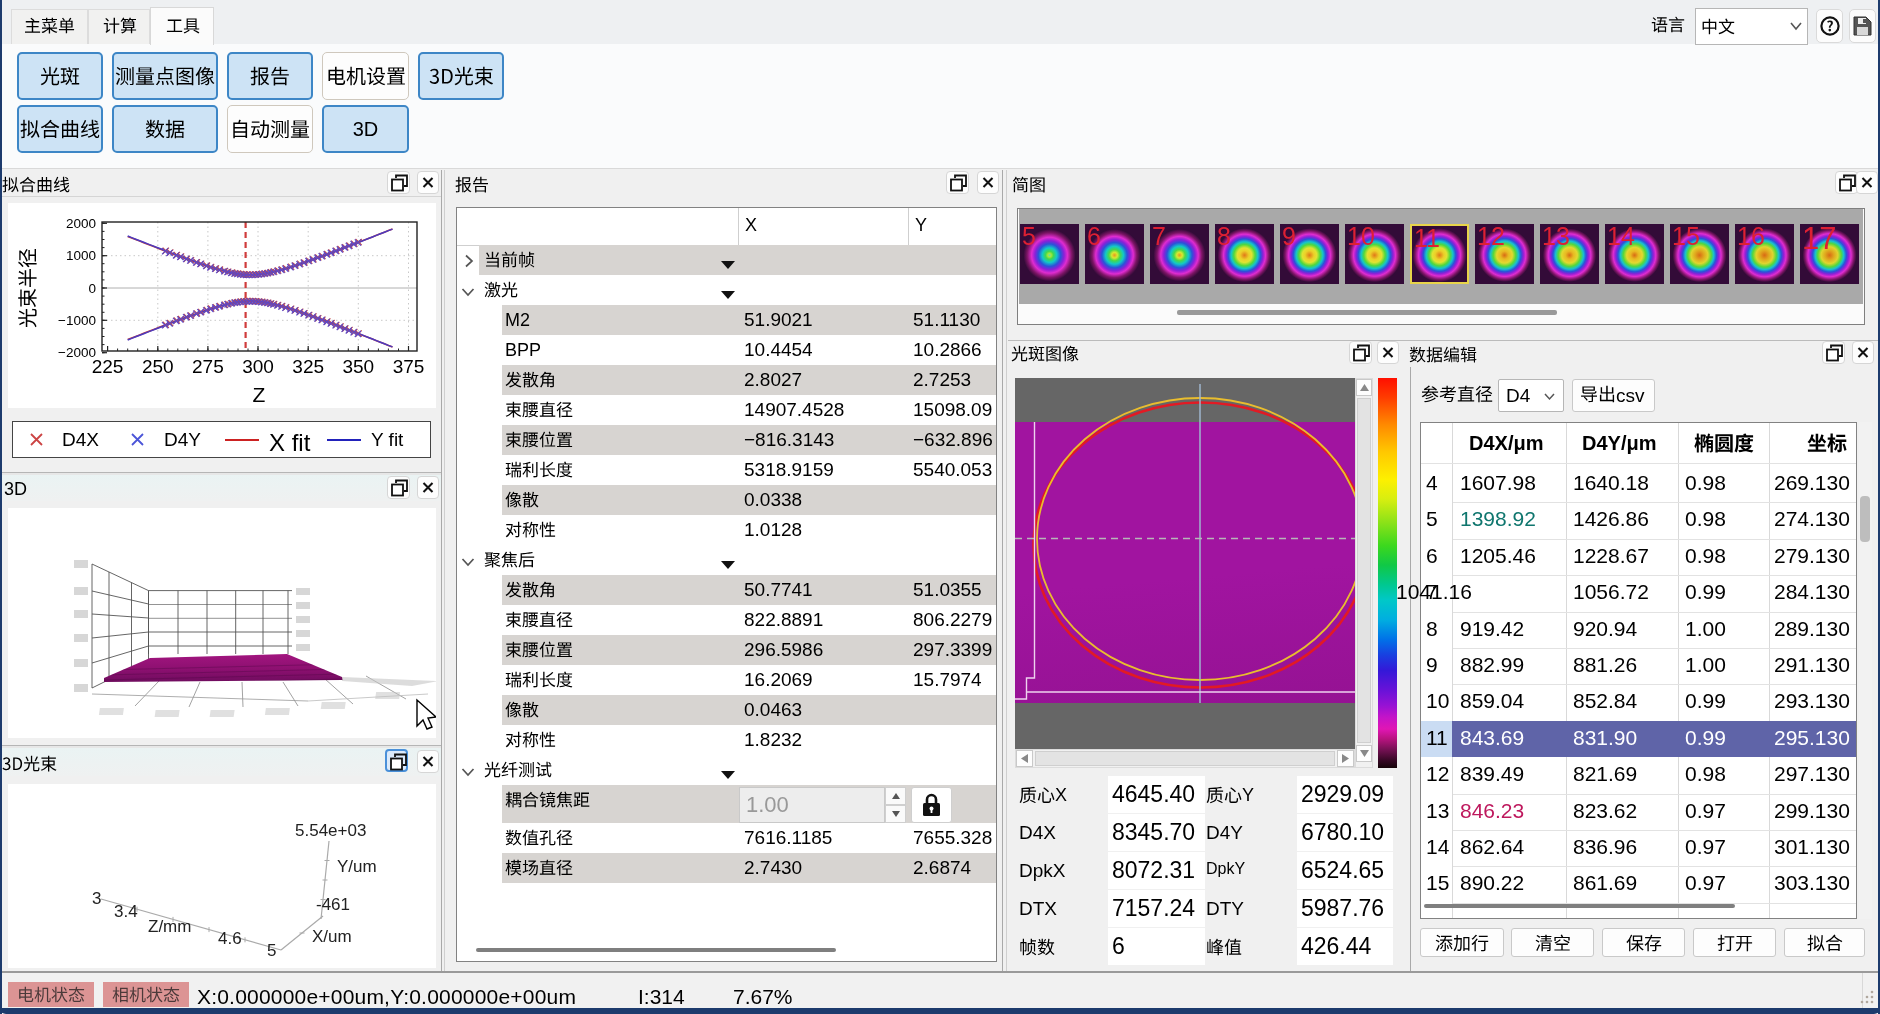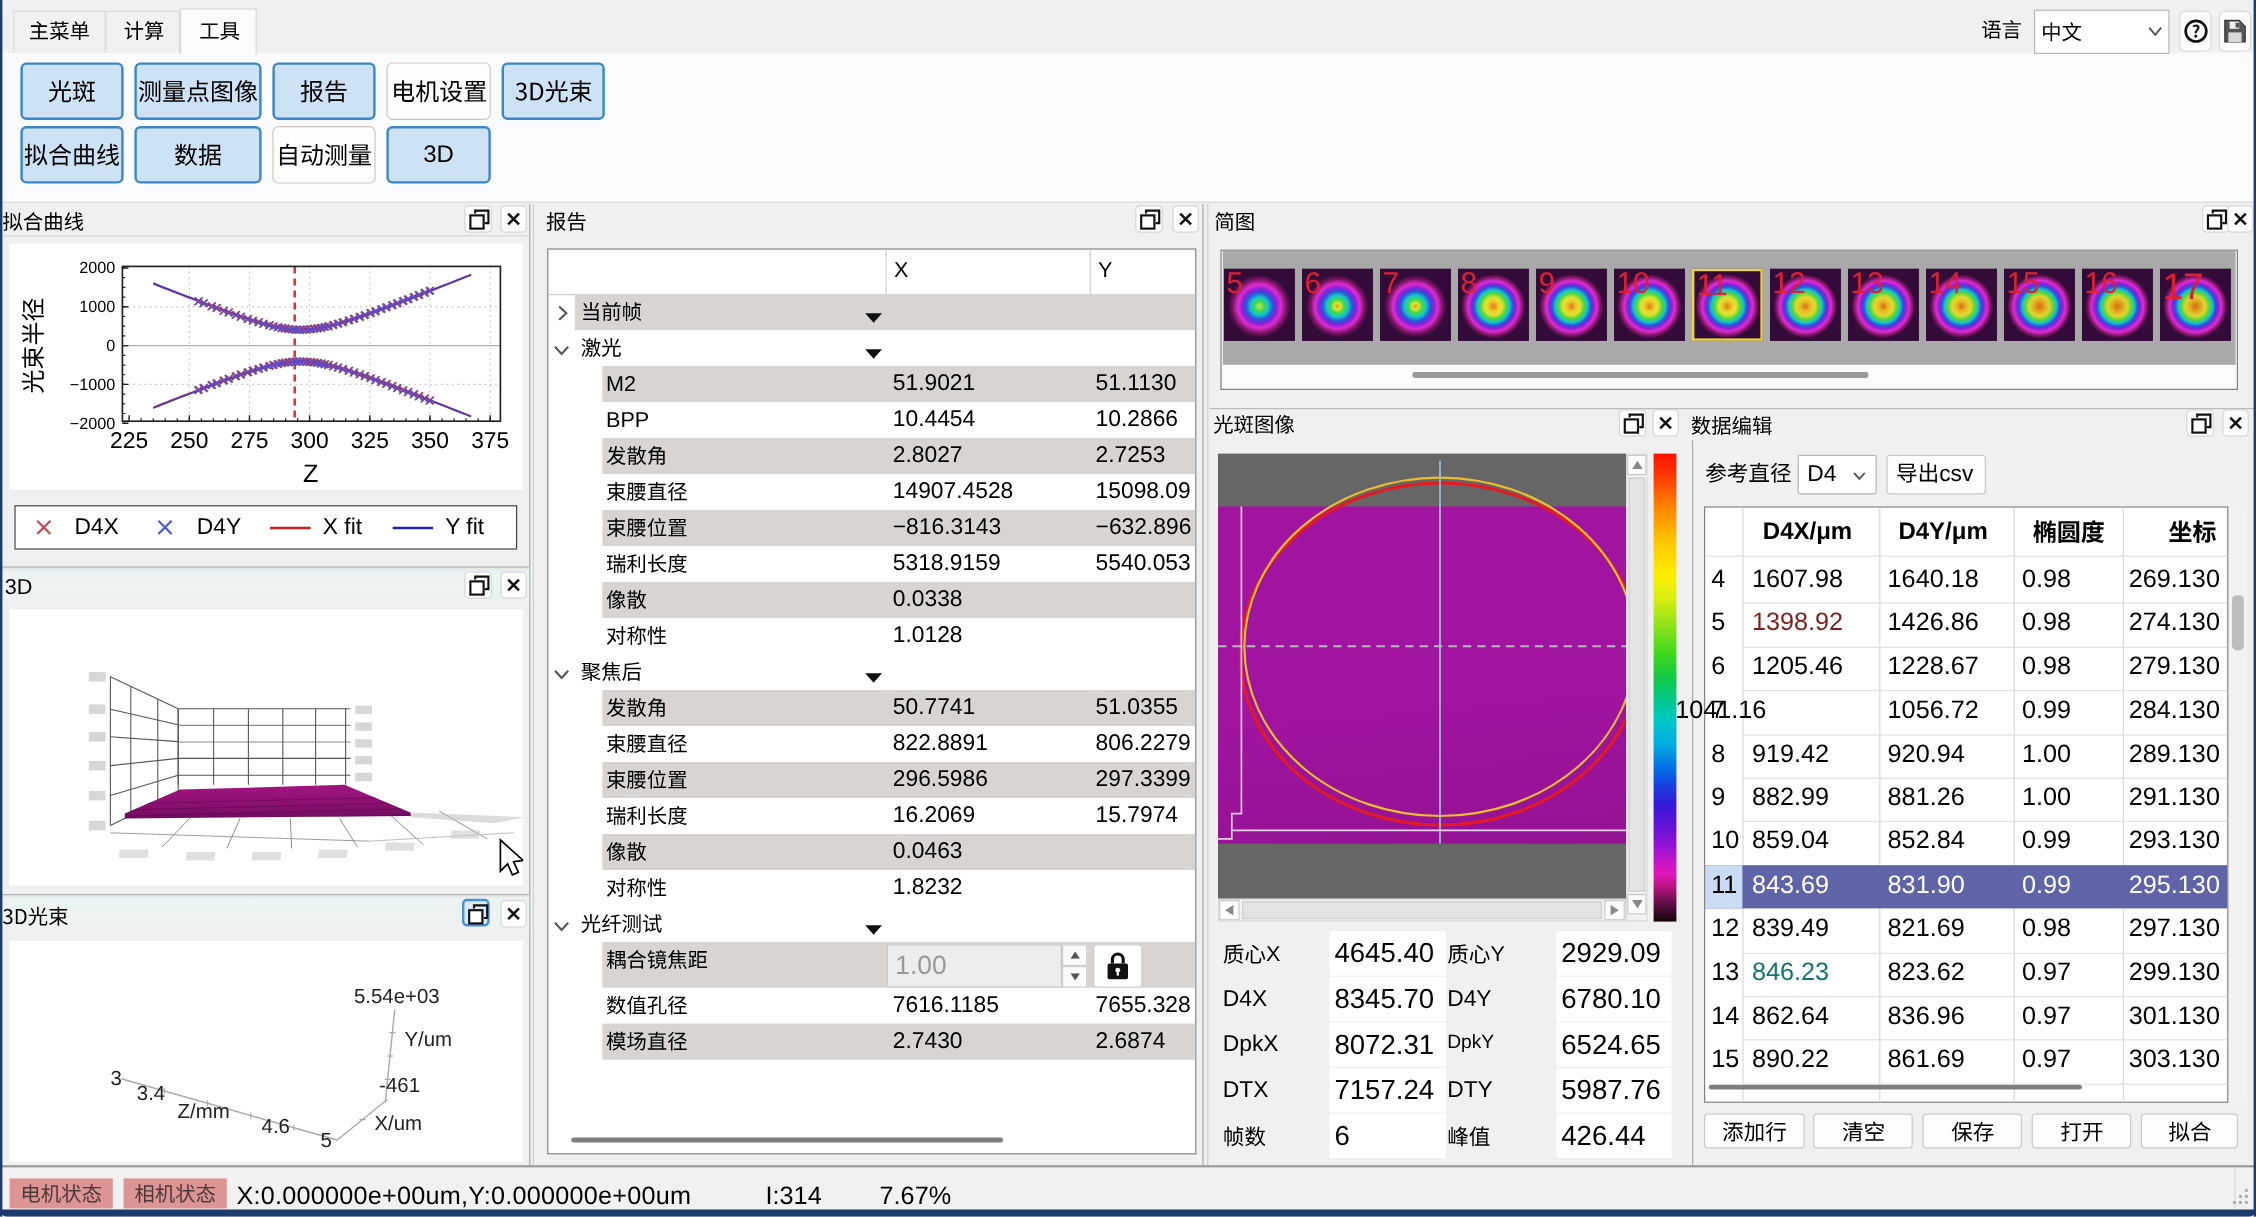--- a/index.html
+++ b/index.html
@@ -414,21 +414,21 @@
     <path d="M2 2 l11 11 m0 -11 l-11 11" stroke="#cc4444" stroke-width="1.8"></path>
   </svg>
 <div class="abs" style="left:62px;top:429px;font-size:19px">D4X</div>
 <svg class="abs" style="left:130px;top:432px" width="16" height="16">
     <path d="M2 2 l11 11 m0 -11 l-11 11" stroke="#4b55d8" stroke-width="1.8"></path>
   </svg>
 <div class="abs" style="left:164px;top:429px;font-size:19px">D4Y</div>
 <svg class="abs" style="left:225px;top:438px" width="34" height="4">
     <line x1="0" y1="2" x2="34" y2="2" stroke="#cc2222" stroke-width="2"></line>
   </svg>
-<div class="abs" style="left:269px;top:429px;font-size:19px">X fit</div>
+<div class="abs" style="left:269px;top:429px;font-size:24px">X fit</div>
 <svg class="abs" style="left:327px;top:438px" width="34" height="4">
     <line x1="0" y1="2" x2="34" y2="2" stroke="#2222bb" stroke-width="2"></line>
   </svg>
 <div class="abs" style="left:371px;top:429px;font-size:19px">Y fit</div>
 <div class="abs" style="left:0px;top:472px;width:441px;height:3px;background:#e7e7e7;border-top:1px solid #b5b5b5"></div>
 <div class="abs" style="left:0px;top:475px;width:441px;height:26px;background:linear-gradient(#eaf3f3,#eff1f1)"></div>
 <div class="abs" style="left:4px;top:479px;font-size:18px">3D</div>
 <div class="abs" style="left:387px;top:476px;width:23px;height:23px;border:1px solid #d6d6d6;background:#fdfdfd;border-radius:4px">
     <svg width="21" height="21" style="margin:1px">
       <path d="M7 5 V2.5 H18 V13 H15" fill="none" stroke="#111" stroke-width="1.8"></path>
@@ -957,21 +957,21 @@
       <path transform="translate(0,17.6)" d="M0.9 -1.2H19.2V1.1H0.9ZM2.4 -6.3H17.6V-4H2.4ZM8.7 -16.8H11.2V-0.3H8.7ZM4.3 -16.2 6.7 -15.8Q6.1 -13 5.1 -10.8Q4 -8.5 2.4 -7Q2.2 -7.2 1.9 -7.5Q1.6 -7.9 1.2 -8.2Q0.8 -8.5 0.6 -8.7Q2 -9.9 3 -11.9Q3.9 -13.8 4.3 -16.2ZM4 -11.4 5.5 -13Q6 -12.5 6.6 -11.9Q7.2 -11.3 7.8 -10.7Q8.3 -10 8.7 -9.6L7 -7.8Q6.7 -8.3 6.2 -8.9Q5.7 -9.6 5.1 -10.2Q4.5 -10.9 4 -11.4ZM14.2 -16.1 16.6 -15.7Q16.1 -13.1 15 -10.9Q14 -8.8 12.4 -7.4Q12.2 -7.6 11.9 -7.9Q11.6 -8.2 11.2 -8.5Q10.8 -8.8 10.6 -9Q12 -10.2 12.9 -12Q13.8 -13.9 14.2 -16.1ZM13.4 -11.4 15 -12.9Q15.7 -12.3 16.5 -11.6Q17.3 -10.8 18.1 -10.1Q18.8 -9.3 19.2 -8.8L17.6 -7Q17.2 -7.6 16.4 -8.4Q15.7 -9.2 14.9 -10Q14.1 -10.8 13.4 -11.4Z M29.3 -15.8H38.2V-13.5H29.3ZM28.4 -11H39.3V-8.7H28.4ZM32.3 -9.9H34.8V-1Q34.8 -0.1 34.6 0.4Q34.4 0.9 33.9 1.2Q33.3 1.5 32.6 1.6Q31.8 1.7 30.8 1.7Q30.7 1.2 30.5 0.4Q30.3 -0.3 30.1 -0.8Q30.7 -0.8 31.2 -0.8Q31.8 -0.8 32 -0.8Q32.2 -0.8 32.3 -0.8Q32.3 -0.9 32.3 -1.1ZM35.5 -6.3 37.4 -7Q37.9 -6 38.3 -4.8Q38.7 -3.7 39 -2.6Q39.4 -1.5 39.5 -0.7L37.3 0.1Q37.2 -0.8 36.9 -1.9Q36.7 -2.9 36.3 -4.1Q35.9 -5.3 35.5 -6.3ZM29.3 -6.9 31.5 -6.4Q31.2 -5.2 30.8 -4.1Q30.3 -2.9 29.9 -1.9Q29.4 -0.8 28.8 -0Q28.6 -0.2 28.3 -0.4Q27.9 -0.7 27.6 -0.9Q27.2 -1.1 27 -1.3Q27.7 -2.3 28.4 -3.8Q29 -5.3 29.3 -6.9ZM20.7 -13H28.2V-10.8H20.7ZM23.5 -17H25.8V1.8H23.5ZM23.2 -11.5 24.6 -11.1Q24.4 -9.9 24.1 -8.7Q23.8 -7.4 23.4 -6.2Q23 -5 22.5 -4Q22.1 -2.9 21.5 -2.2Q21.4 -2.5 21.2 -2.9Q21 -3.4 20.8 -3.8Q20.5 -4.2 20.3 -4.5Q21 -5.3 21.5 -6.5Q22.1 -7.7 22.5 -9Q22.9 -10.3 23.2 -11.5ZM25.7 -10.5Q25.9 -10.3 26.3 -9.9Q26.7 -9.4 27.1 -8.9Q27.6 -8.3 28 -7.9Q28.3 -7.4 28.5 -7.2L27.2 -5.3Q27 -5.7 26.7 -6.3Q26.4 -6.9 26 -7.5Q25.6 -8.1 25.3 -8.6Q24.9 -9.1 24.7 -9.5Z" fill="#000"></path>
     </svg>
   </div>
 <div class="abs" style="left:1426px;top:471px;font-size:21px;color:#000">4</div>
 <div class="abs" style="left:1460px;top:471px;font-size:21px;color:#000">1607.98</div>
 <div class="abs" style="left:1573px;top:471px;font-size:21px;color:#000">1640.18</div>
 <div class="abs" style="left:1685px;top:471px;font-size:21px;color:#000">0.98</div>
 <div class="abs" style="left:1774px;top:471px;font-size:21px;color:#000">269.130</div>
 <div class="abs" style="left:1453px;top:502px;width:403px;height:1px;background:#e2e2e2"></div>
 <div class="abs" style="left:1426px;top:507px;font-size:21px;color:#000">5</div>
-<div class="abs" style="left:1460px;top:507px;font-size:21px;color:#7f1d1d">1398.92</div>
+<div class="abs" style="left:1460px;top:507px;font-size:21px;color:#0f766e">1398.92</div>
 <div class="abs" style="left:1573px;top:507px;font-size:21px;color:#000">1426.86</div>
 <div class="abs" style="left:1685px;top:507px;font-size:21px;color:#000">0.98</div>
 <div class="abs" style="left:1774px;top:507px;font-size:21px;color:#000">274.130</div>
 <div class="abs" style="left:1453px;top:539px;width:403px;height:1px;background:#e2e2e2"></div>
 <div class="abs" style="left:1426px;top:544px;font-size:21px;color:#000">6</div>
 <div class="abs" style="left:1460px;top:544px;font-size:21px;color:#000">1205.46</div>
 <div class="abs" style="left:1573px;top:544px;font-size:21px;color:#000">1228.67</div>
 <div class="abs" style="left:1685px;top:544px;font-size:21px;color:#000">0.98</div>
 <div class="abs" style="left:1774px;top:544px;font-size:21px;color:#000">279.130</div>
 <div class="abs" style="left:1453px;top:575px;width:403px;height:1px;background:#e2e2e2"></div>
@@ -1006,21 +1006,21 @@
 <div class="abs" style="left:1573px;top:726px;font-size:21px;color:#fff">831.90</div>
 <div class="abs" style="left:1685px;top:726px;font-size:21px;color:#fff">0.99</div>
 <div class="abs" style="left:1774px;top:726px;font-size:21px;color:#fff">295.130</div>
 <div class="abs" style="left:1426px;top:762px;font-size:21px;color:#000">12</div>
 <div class="abs" style="left:1460px;top:762px;font-size:21px;color:#000">839.49</div>
 <div class="abs" style="left:1573px;top:762px;font-size:21px;color:#000">821.69</div>
 <div class="abs" style="left:1685px;top:762px;font-size:21px;color:#000">0.98</div>
 <div class="abs" style="left:1774px;top:762px;font-size:21px;color:#000">297.130</div>
 <div class="abs" style="left:1453px;top:794px;width:403px;height:1px;background:#e2e2e2"></div>
 <div class="abs" style="left:1426px;top:799px;font-size:21px;color:#000">13</div>
-<div class="abs" style="left:1460px;top:799px;font-size:21px;color:#0f766e">846.23</div>
+<div class="abs" style="left:1460px;top:799px;font-size:21px;color:#be185d">846.23</div>
 <div class="abs" style="left:1573px;top:799px;font-size:21px;color:#000">823.62</div>
 <div class="abs" style="left:1685px;top:799px;font-size:21px;color:#000">0.97</div>
 <div class="abs" style="left:1774px;top:799px;font-size:21px;color:#000">299.130</div>
 <div class="abs" style="left:1453px;top:830px;width:403px;height:1px;background:#e2e2e2"></div>
 <div class="abs" style="left:1426px;top:835px;font-size:21px;color:#000">14</div>
 <div class="abs" style="left:1460px;top:835px;font-size:21px;color:#000">862.64</div>
 <div class="abs" style="left:1573px;top:835px;font-size:21px;color:#000">836.96</div>
 <div class="abs" style="left:1685px;top:835px;font-size:21px;color:#000">0.97</div>
 <div class="abs" style="left:1774px;top:835px;font-size:21px;color:#000">301.130</div>
 <div class="abs" style="left:1453px;top:866px;width:403px;height:1px;background:#e2e2e2"></div>

